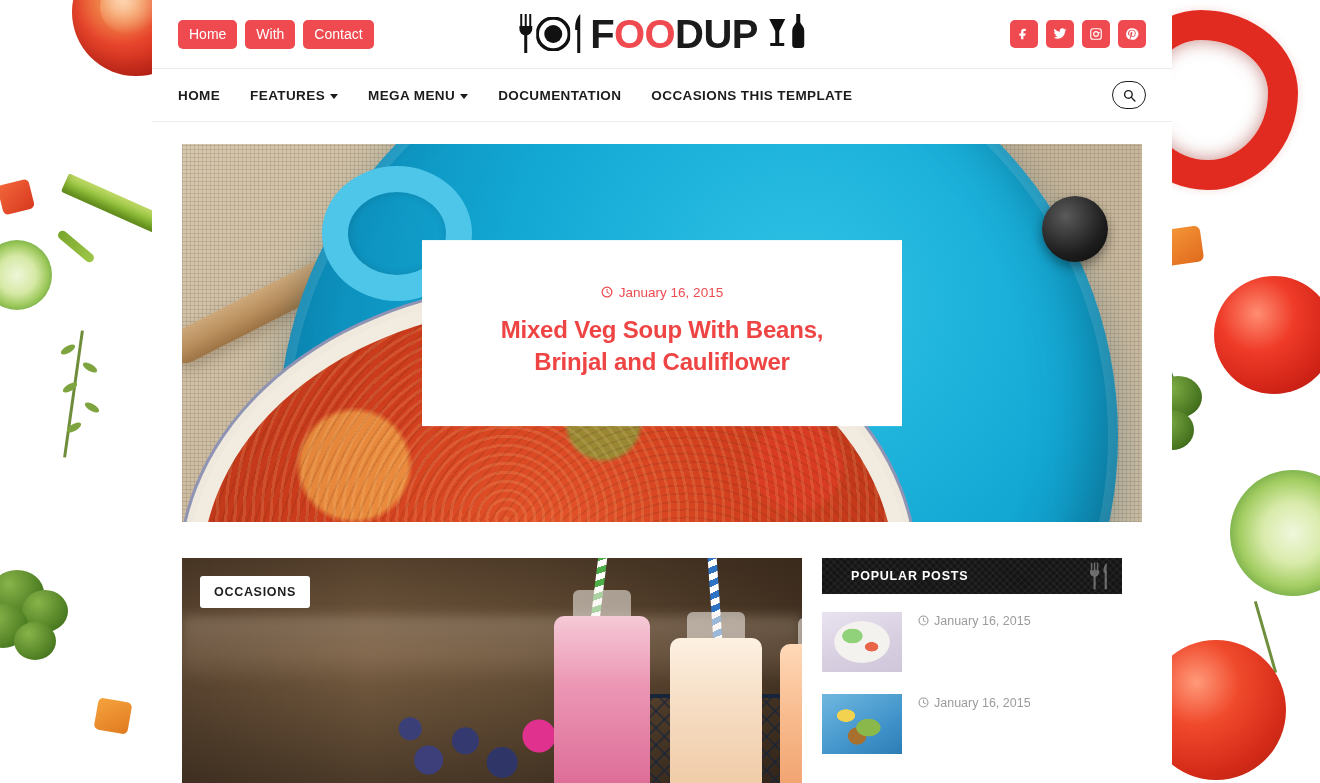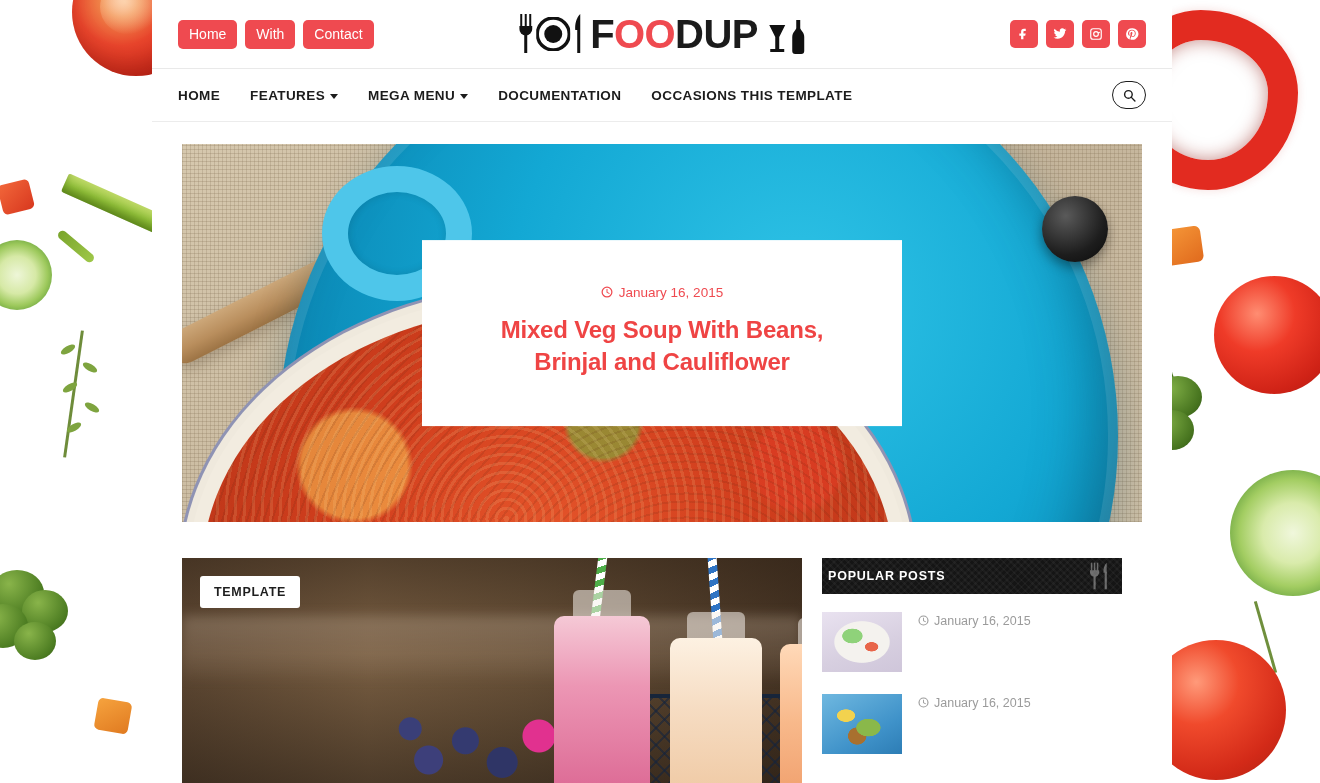--- a/index.html
+++ b/index.html
@@ -167,21 +167,21 @@
     padding: 7px 11px 8px;
     line-height: 1;
     cursor: pointer;
     font-family: "Liberation Sans", sans-serif;
   }
 
   .logo {
     position: absolute;
     left: 50%; top: 50%;
     transform: translate(-50%,-50%);
-    display: flex; align-items: flex-end; gap: 2px;
+    display: flex; align-items: flex-start; gap: 2px;
     white-space: nowrap;
   }
   .logo-word {
     font-size: 40px;
     font-weight: 700;
     letter-spacing: -.6px;
     line-height: 1;
     color: #1b1b1b;
   }
   .logo-word .red { color: #ef4a50; }
@@ -394,21 +394,21 @@
     z-index: 3;
     cursor: pointer;
   }
 
   
   .sidebar { width: 300px; }
   .widget-head {
     height: 36px;
     background: #151515;
     display: flex; align-items: center;
-    padding: 0 6px;
+    padding: 0 29px;
     position: relative;
     overflow: hidden;
   }
   .widget-head::before {
     content:""; position:absolute; inset:0;
     background:
       repeating-linear-gradient(45deg, rgba(255,255,255,.035) 0 2px, rgba(0,0,0,0) 2px 5px),
       repeating-linear-gradient(-45deg, rgba(255,255,255,.03) 0 2px, rgba(0,0,0,0) 2px 5px);
   }
   .widget-title {
@@ -618,21 +618,21 @@
           <div class="straw s1"></div>
           <div class="straw s2"></div>
 
           <div class="bottle b1"></div>
           <div class="bottle b2"></div>
           <div class="bottle b3"></div>
           <div class="neck" style="left:391px;bottom:182px"></div>
           <div class="neck" style="left:505px;bottom:160px"></div>
           <div class="neck" style="left:616px;bottom:154px"></div>
         </div>
-        <span class="badge">TEMPLATE</span>
+        <span class="badge">OCCASIONS</span>
       </div>
 
       <div class="sidebar">
         <div class="widget-head">
           <span class="widget-title">POPULAR POSTS</span>
           <span class="widget-icon">
             <svg viewBox="0 0 24 32">
               <rect x="1" y="0" width="1.8" height="10"></rect>
                 <rect x="4.6" y="0" width="1.8" height="10"></rect>
                 <rect x="8.2" y="0" width="1.8" height="10"></rect>

